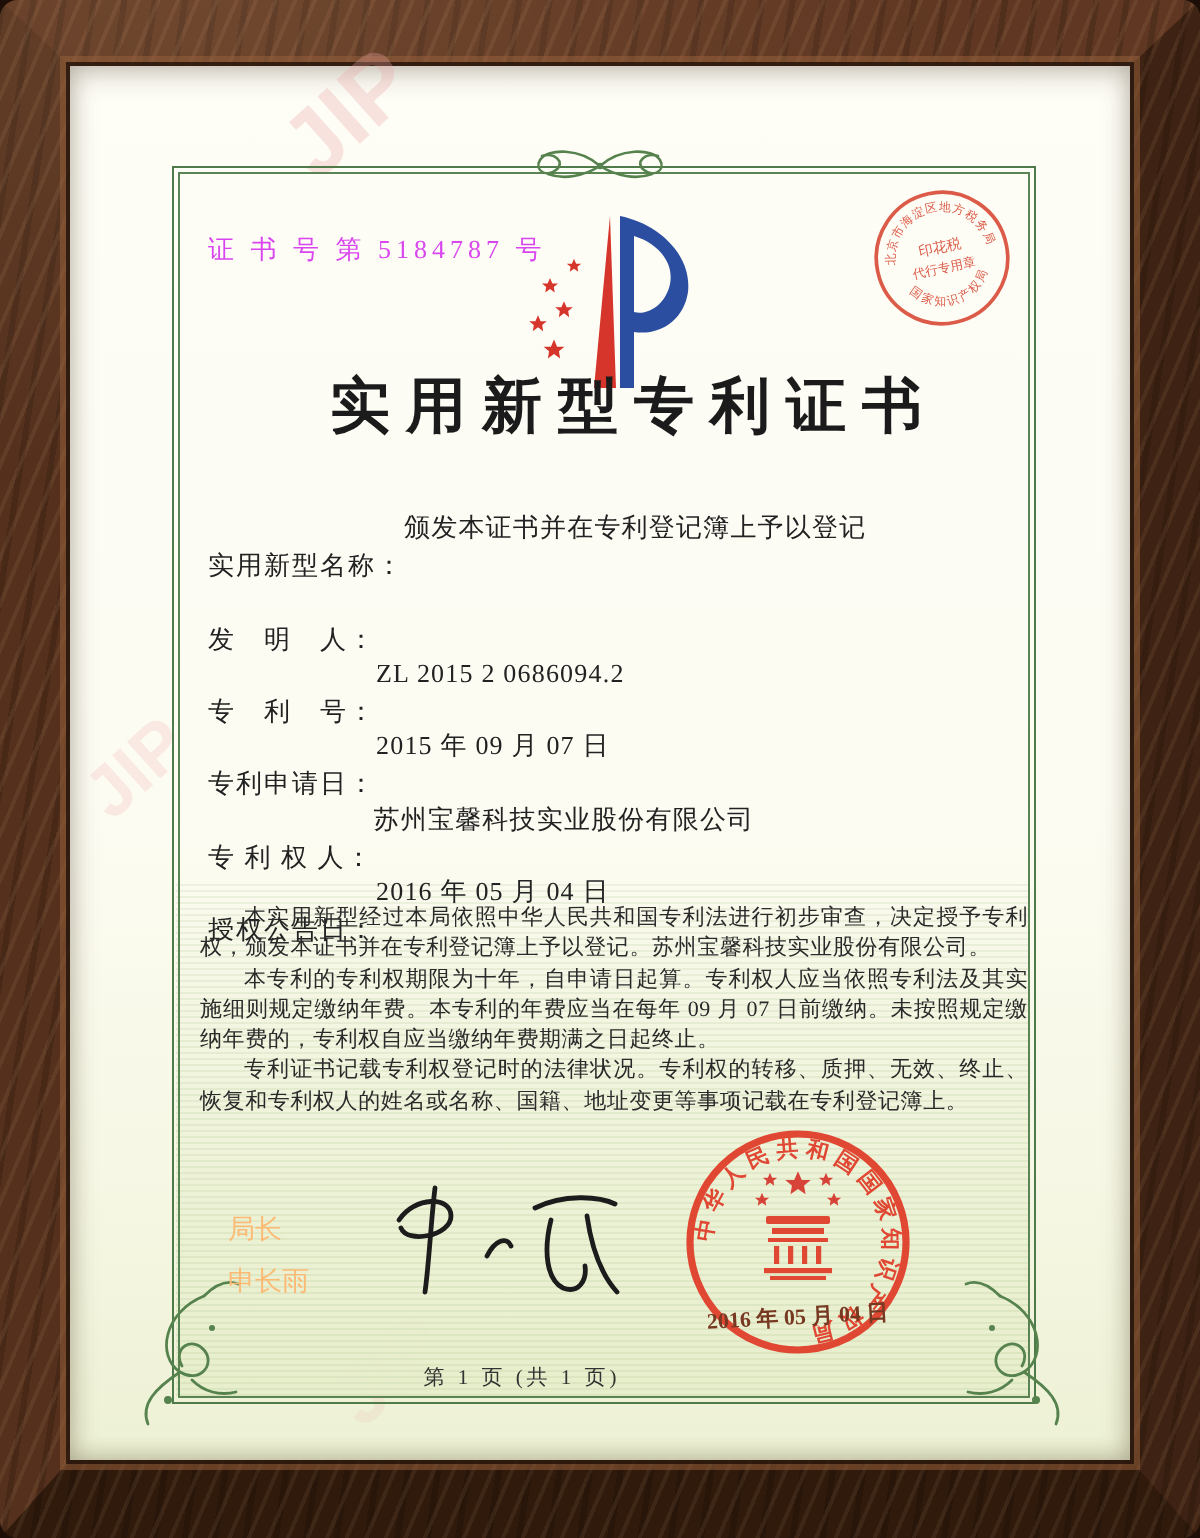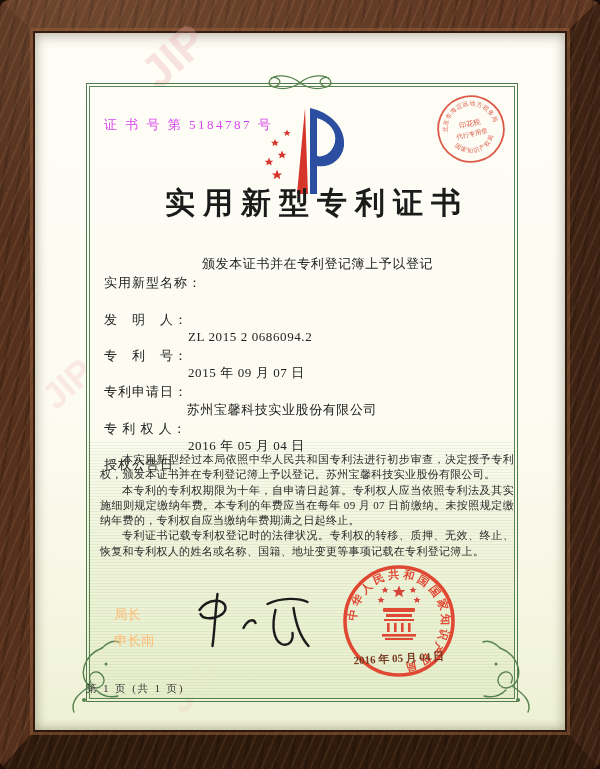--- a/index.html
+++ b/index.html
@@ -46,21 +46,21 @@
   .fields{position:absolute;left:104px;top:246px;width:404px;}
   .row{height:36.4px;display:flex;align-items:center;font-size:13px;color:#222;}
   .row .lbl{letter-spacing:1px;white-space:pre;margin-top:38px;}
   .row .val{letter-spacing:.6px;}
   .bodytext{position:absolute;left:100px;top:452px;width:414px;}
   .bodytext p{margin:0;font-size:11px;line-height:15.3px;color:#2a2a2a;
     text-indent:2em;text-align:justify;letter-spacing:.3px;}
   .signer{position:absolute;left:114px;top:602px;font-size:13.5px;line-height:26px;color:#fdba74;}
   .signature{position:absolute;left:185px;top:588px;}
   .big-seal{position:absolute;left:338px;top:560px;}
-  .footer{position:absolute;left:86px;top:682px;width:350px;
+  .footer{position:absolute;left:86px;top:682px;width:350px;text-align:center;
     font-size:10.5px;letter-spacing:2px;color:#333;}
 </style>
 </head>
 <body>
 
 <div class="stage">
 
   <div class="wood"></div>
   <div class="wood-bevel"></div>
   <div class="grain"></div>

